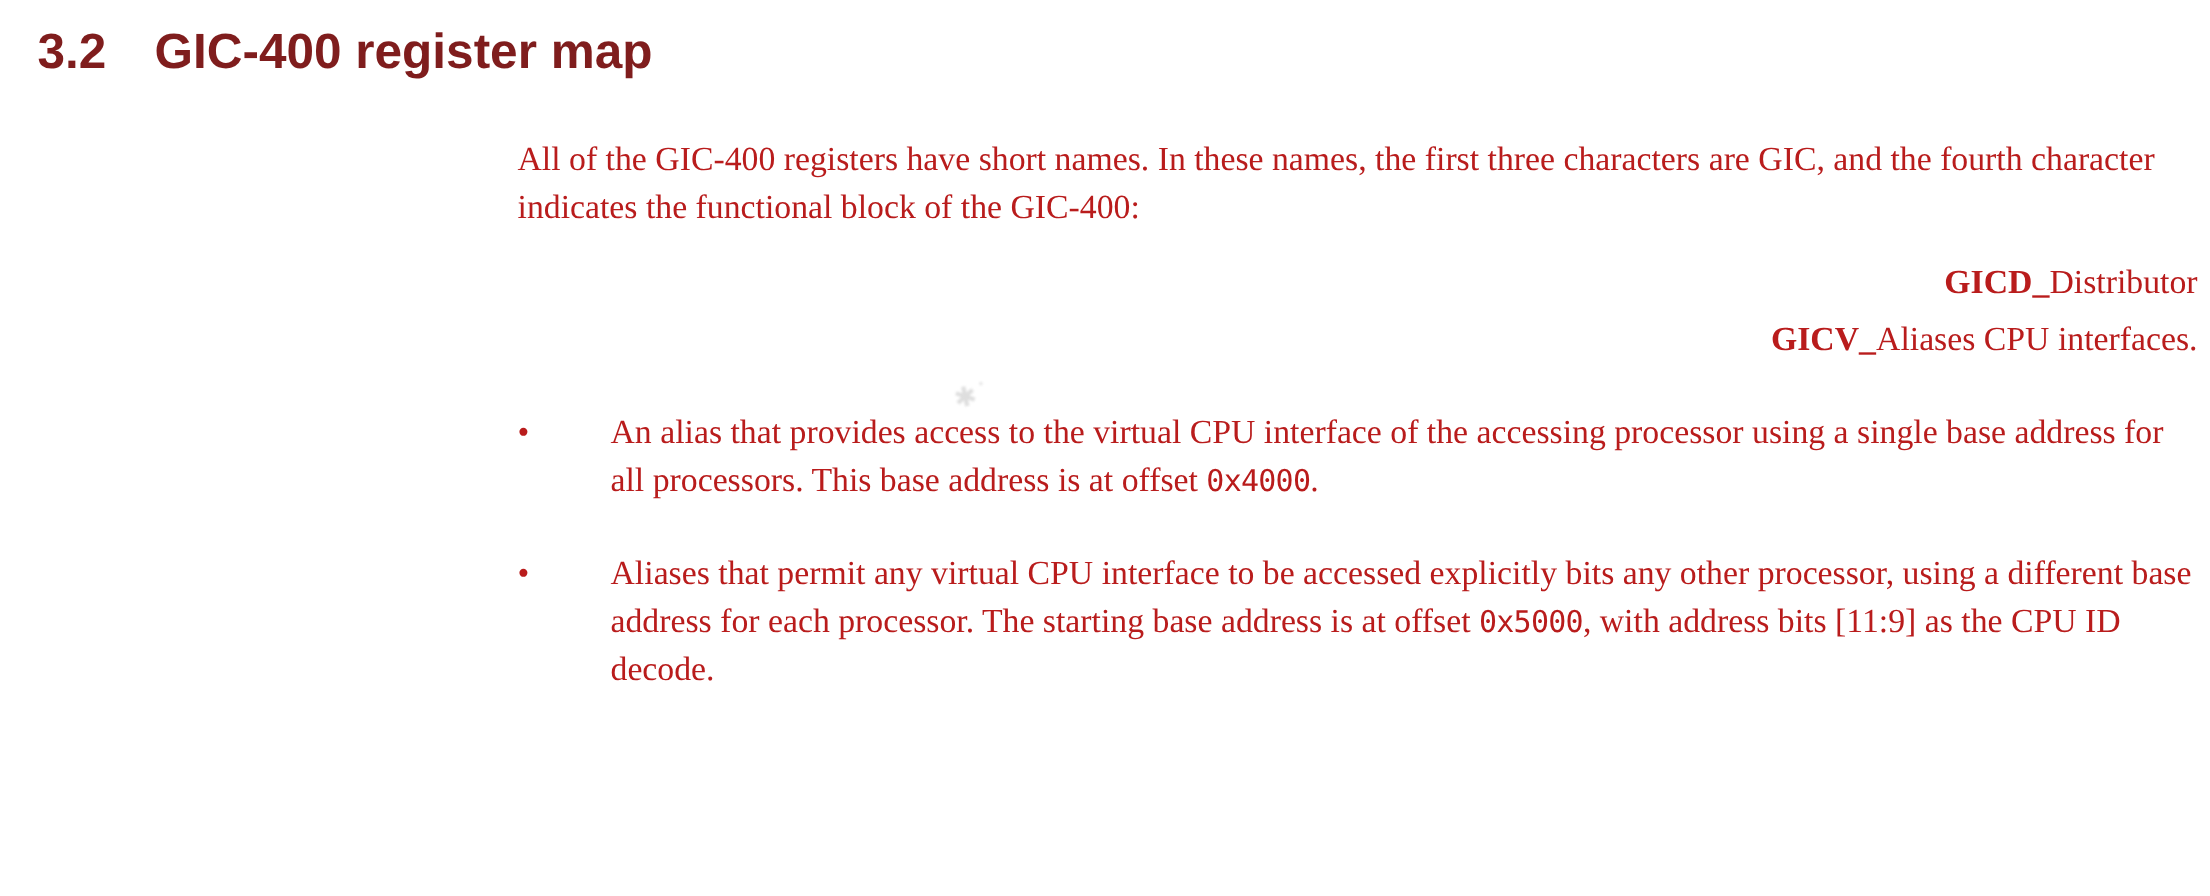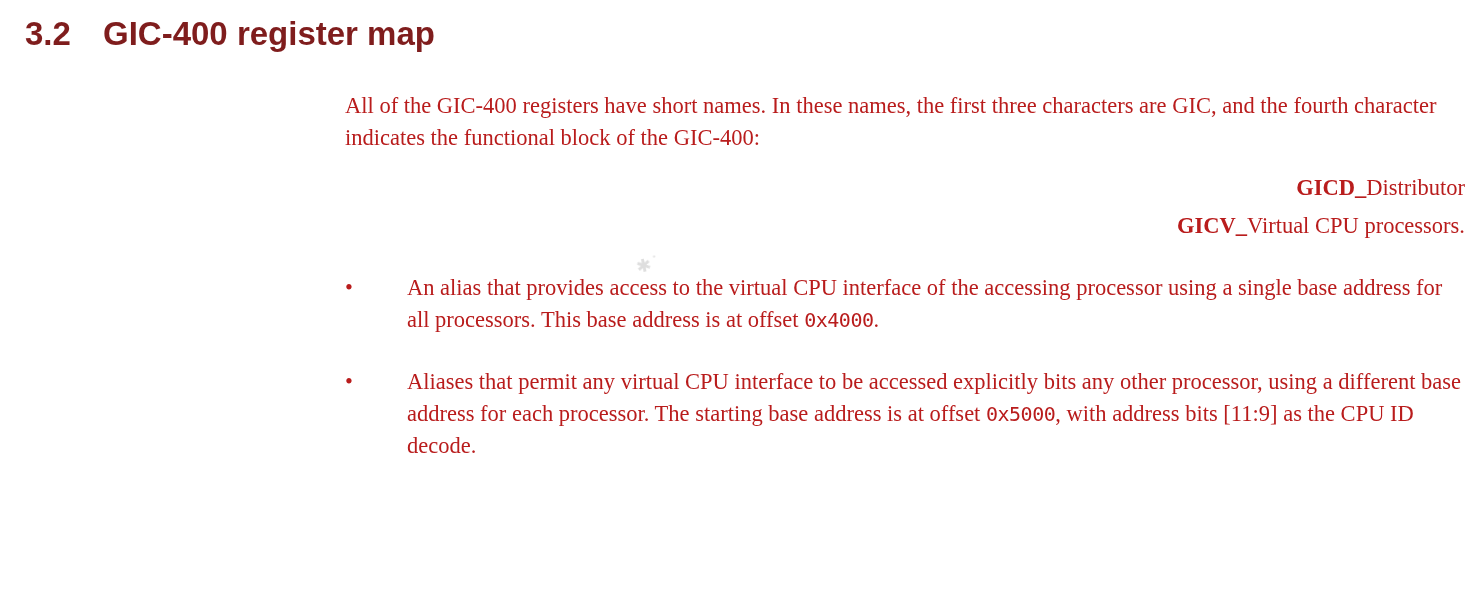--- a/index.html
+++ b/index.html
@@ -126,21 +126,21 @@
 
   <div class="content">
 
     <p class="para">All of the GIC-400 registers have short names. In these names, the first three characters are GIC, and the fourth character indicates the functional block of the GIC-400:</p>
 
     <div class="deflist">
       <div class="defrow">
         <span class="term">GICD_</span><span class="desc">Distributor</span>
       </div>
       <div class="defrow">
-        <span class="term">GICV_</span><span class="desc">Virtual CPU processors.</span>
+        <span class="term">GICV_</span><span class="desc">Aliases CPU interfaces.</span>
       </div>
     </div>
 
 
     <div class="bullets">
 
       <div class="bullet-item first">
         <span class="bullet-marker">•</span>
         <p class="bullet-text"><span>An alias that provides access to the virtual CPU interface of the accessing processor using a single base address for all processors. This base address is at offset </span><code class="mono">0x4000</code><span>.</span></p>
       </div>

